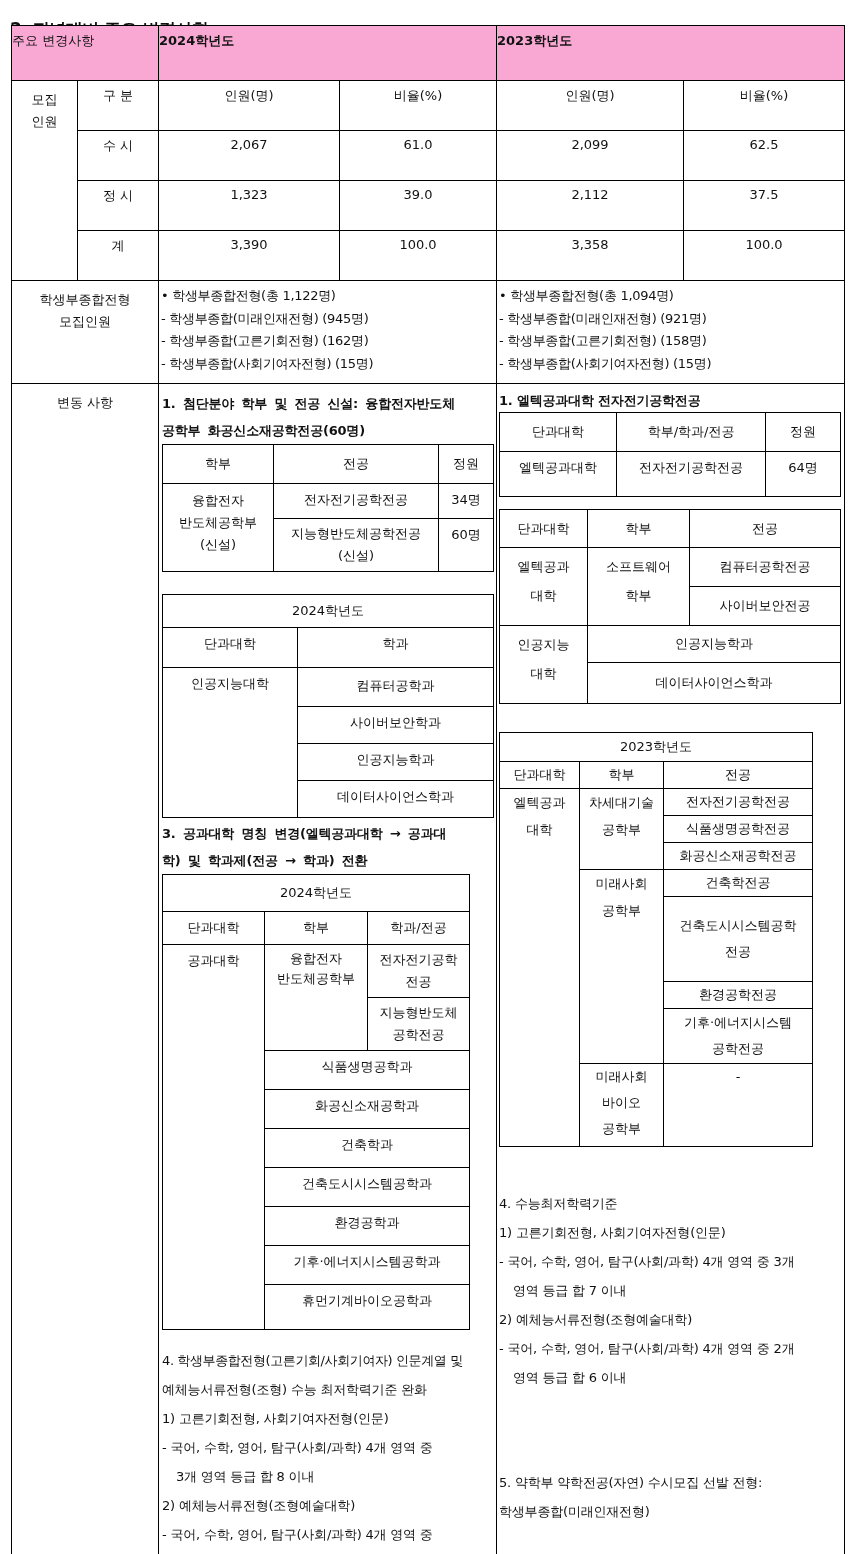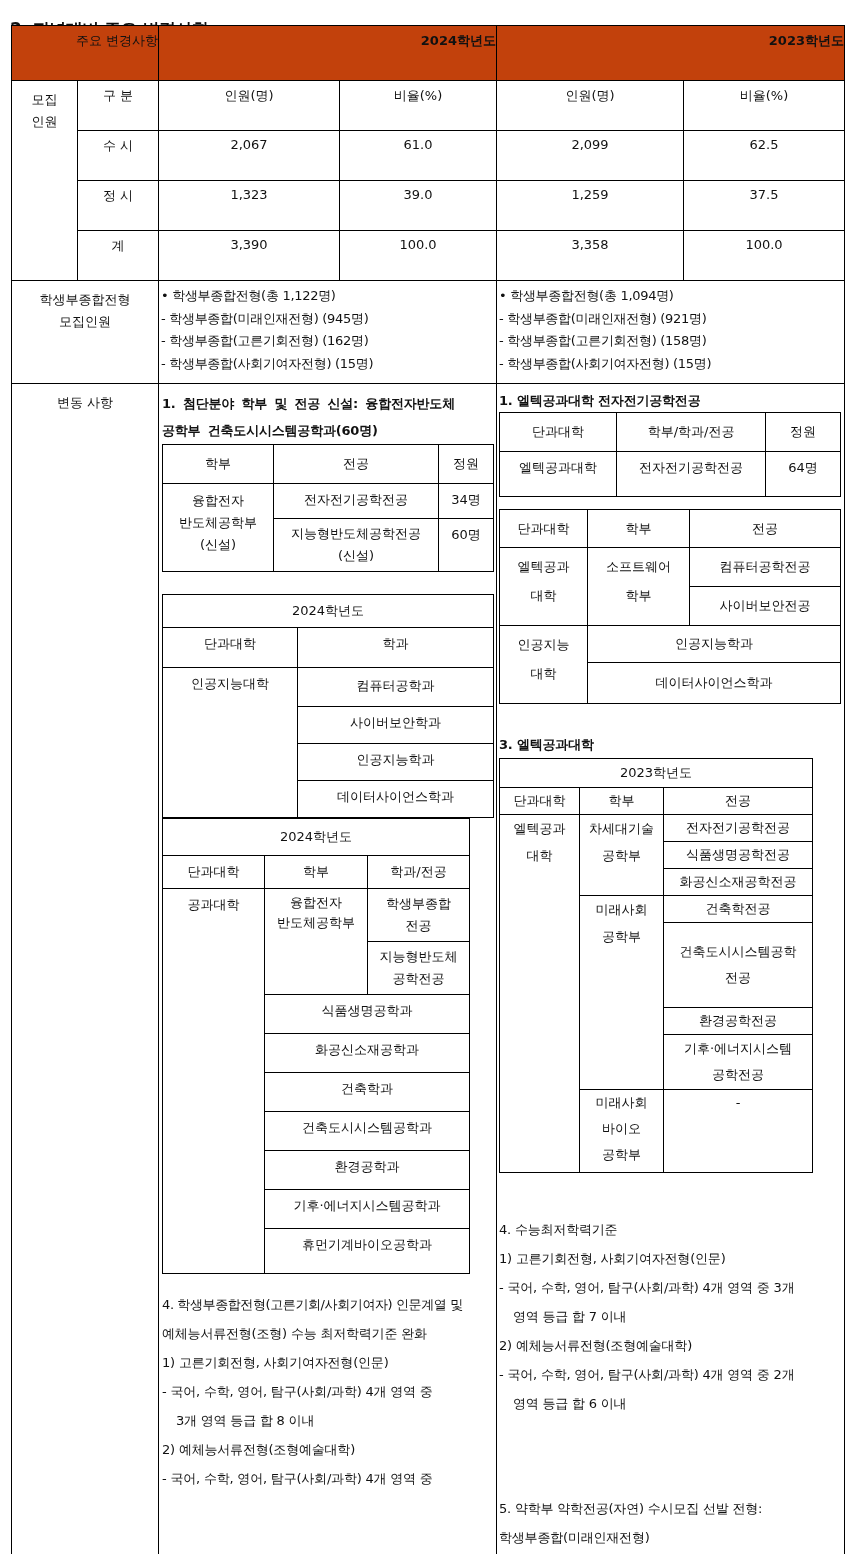--- a/index.html
+++ b/index.html
@@ -13,21 +13,21 @@
     font-size: 17px; font-weight: bold; letter-spacing: -0.5px;
   }
   table { border-collapse: collapse; }
   .main {
     position: absolute; left: 11px; top: 25px; width: 833px;
     table-layout: fixed;
   }
   .main > tbody > tr > td {
     border: 1.5px solid #000; vertical-align: top; padding: 0;
   }
-  .hdr td { background: #c2410c; height: 48px; text-align: right; padding-top: 6px !important; }
+  .hdr td { background: #f9a8d4; height: 48px; text-align: left; padding-top: 6px !important; }
   .hdr .b { font-weight: bold; }
   .mcell { height: 43px; text-align: center; padding-top: 6px !important; }
   .list { padding: 4px 2px !important; line-height: 22.5px; font-size: 13px; letter-spacing: -0.3px; }
   .leftlabel { text-align: center; padding-top: 8px !important; line-height: 22px; }
   .cellpad { padding: 6px 3px 0 3px !important; }
   .item-title { font-size: 13px; line-height: 27px; letter-spacing: -0.2px; font-weight: bold; }
   .item-title.j { text-align: justify; text-align-last: left; word-spacing: 3px; }
   .st { border-collapse: collapse; table-layout: fixed; }
   .st td { border: 1px solid #000; text-align: center; vertical-align: top; padding: 4px 2px; font-size: 13px; line-height: 24px; }
   .st td.mid { vertical-align: middle; }
@@ -71,21 +71,21 @@
       <td class="mcell">수 시</td>
       <td class="mcell">2,067</td>
       <td class="mcell">61.0</td>
       <td class="mcell">2,099</td>
       <td class="mcell">62.5</td>
     </tr>
     <tr>
       <td class="mcell">정 시</td>
       <td class="mcell">1,323</td>
       <td class="mcell">39.0</td>
-      <td class="mcell">1,259</td>
+      <td class="mcell">2,112</td>
       <td class="mcell">37.5</td>
     </tr>
     <tr>
       <td class="mcell">계</td>
       <td class="mcell">3,390</td>
       <td class="mcell">100.0</td>
       <td class="mcell">3,358</td>
       <td class="mcell">100.0</td>
     </tr>
 
@@ -108,21 +108,21 @@
       </td>
     </tr>
 
     <tr style="height:1210px">
       <td colspan="2" class="leftlabel" style="border-bottom:none">변동 사항</td>
 
       <td colspan="2" class="cellpad" style="border-bottom:none">
 
         <div class="item-title j">
           <div>1. 첨단분야 학부 및 전공 신설: 융합전자반도체</div>
-          <div>공학부 건축도시시스템공학과(60명)</div>
+          <div>공학부 화공신소재공학전공(60명)</div>
         </div>
         <table class="st" style="width:331px">
           <colgroup>
               <col style="width:111px">
               <col style="width:165px">
               <col style="width:55px">
             </colgroup>
           <tbody>
               <tr>
             <td class="mid" style="height:30px">학부</td>
@@ -172,20 +172,24 @@
               </tr>
           <tr>
                 <td style="height:28px">인공지능학과</td>
               </tr>
           <tr>
                 <td style="height:28px">데이터사이언스학과</td>
               </tr>
         </tbody>
           </table>
 
+        <div class="item-title j" style="margin-top:2px">
+          <div>3. 공과대학 명칭 변경(엘텍공과대학 → 공과대</div>
+          <div>학) 및 학과제(전공 → 학과) 전환</div>
+        </div>
         <table class="st" style="width:307px">
           <colgroup>
               <col style="width:102px">
               <col style="width:103px">
               <col style="width:102px">
             </colgroup>
           <tbody>
               <tr>
                 <td colspan="3" style="height:26px;padding-top:6px">2024학년도</td>
               </tr>
@@ -194,21 +198,21 @@
             <td>학부</td>
             <td>학과/전공</td>
           </tr>
           <tr>
             <td rowspan="9">공과대학</td>
             <td rowspan="2" style="line-height:20px">
               <div>융합전자</div>
               <div>반도체공학부</div>
             </td>
             <td style="line-height:22px">
-              <div>학생부종합</div>
+              <div>전자전기공학</div>
               <div>전공</div>
             </td>
           </tr>
           <tr>
             <td style="line-height:22px">
               <div>지능형반도체</div>
               <div>공학전공</div>
             </td>
           </tr>
           <tr>
@@ -308,21 +312,20 @@
             <td colspan="2" class="mid" style="height:28px">인공지능학과</td>
           </tr>
           <tr>
                 <td colspan="2" class="mid" style="height:32px">데이터사이언스학과</td>
               </tr>
         </tbody>
           </table>
 
         <div style="height:28px"></div>
 
-        <div class="item-title" style="line-height:26px">3. 엘텍공과대학</div>
         <table class="st" style="width:313px">
           <colgroup>
               <col style="width:80px">
               <col style="width:84px">
               <col style="width:149px">
             </colgroup>
           <tbody>
               <tr>
                 <td colspan="3" style="height:18px;padding:2px">2023학년도</td>
               </tr>

